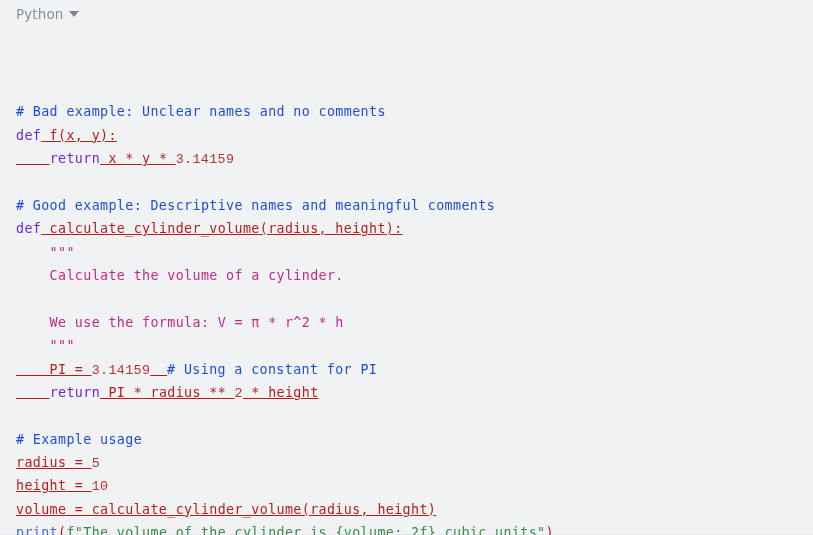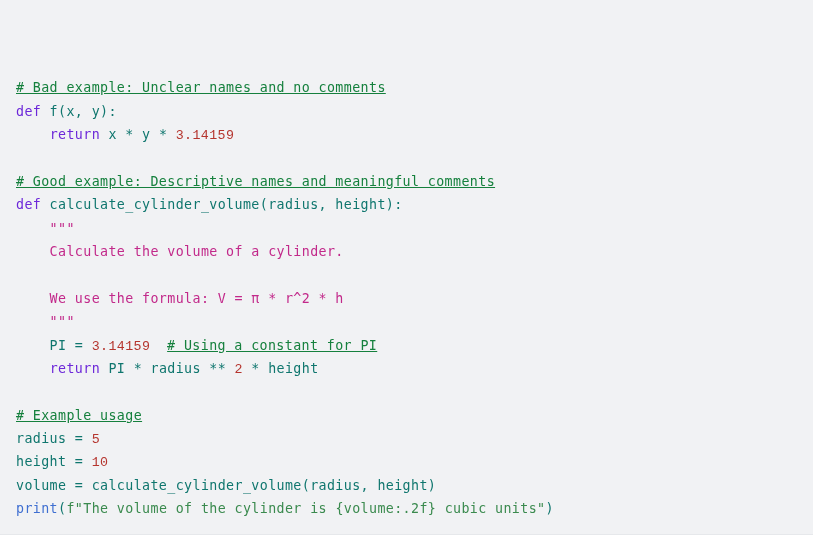--- a/index.html
+++ b/index.html
@@ -58,31 +58,37 @@
     white-space: pre;
     color: #5b6169;
     letter-spacing: 0.03em;
   }
   .line {
     height: 23.4px;
     white-space: pre;
   }
 
   
-  .tok-com  { color: #15803d; text-decoration: underline; }        
+  .tok-com  { color: #1d4ed8; }        
   .tok-str  { color: #c2298a; }        
   .tok-fstr { color: #3a8a4e; }        
   .tok-kw   { color: #6d28d9; }        
   .tok-bi   { color: #3f6fd1; }        
   .tok-num  { color: #b5352e; font-family: Liberation Mono, monospace; }        
-  .tok-plain{ color: #0f766e; }        
+  .tok-plain{ color: #b91c1c; text-decoration: underline; }        
 </style>
 </head>
 <body>
 
 <div class="code-block">
 
+  <div class="code-header">
+    <div class="lang-selector" style="display:flex;align-items:center;">
+      <span class="lang-name">Python</span>
+      <span class="caret-icon"></span>
+    </div>
+  </div>
 
   <div class="code-area" id="code-area">
     
   <div class="line"><span class="tok-com"># Bad example: Unclear names and no comments</span></div><div class="line"><span class="tok-kw">def</span><span class="tok-plain"> f(x, y):</span></div><div class="line"><span class="tok-plain">    </span><span class="tok-kw">return</span><span class="tok-plain"> x * y * </span><span class="tok-num">3.14159</span></div><div class="line">&nbsp;</div><div class="line"><span class="tok-com"># Good example: Descriptive names and meaningful comments</span></div><div class="line"><span class="tok-kw">def</span><span class="tok-plain"> calculate_cylinder_volume(radius, height):</span></div><div class="line"><span class="tok-str">    """</span></div><div class="line"><span class="tok-str">    Calculate the volume of a cylinder.</span></div><div class="line">&nbsp;</div><div class="line"><span class="tok-str">    We use the formula: V = π * r^2 * h</span></div><div class="line"><span class="tok-str">    """</span></div><div class="line"><span class="tok-plain">    PI = </span><span class="tok-num">3.14159</span><span class="tok-plain">  </span><span class="tok-com"># Using a constant for PI</span></div><div class="line"><span class="tok-plain">    </span><span class="tok-kw">return</span><span class="tok-plain"> PI * radius ** </span><span class="tok-num">2</span><span class="tok-plain"> * height</span></div><div class="line">&nbsp;</div><div class="line"><span class="tok-com"># Example usage</span></div><div class="line"><span class="tok-plain">radius = </span><span class="tok-num">5</span></div><div class="line"><span class="tok-plain">height = </span><span class="tok-num">10</span></div><div class="line"><span class="tok-plain">volume = calculate_cylinder_volume(radius, height)</span></div><div class="line"><span class="tok-bi">print</span><span class="tok-plain">(</span><span class="tok-fstr">f"The volume of the cylinder is {volume:.2f} cubic units"</span><span class="tok-plain">)</span></div></div>
 
 </div>
 
 </body></html>

